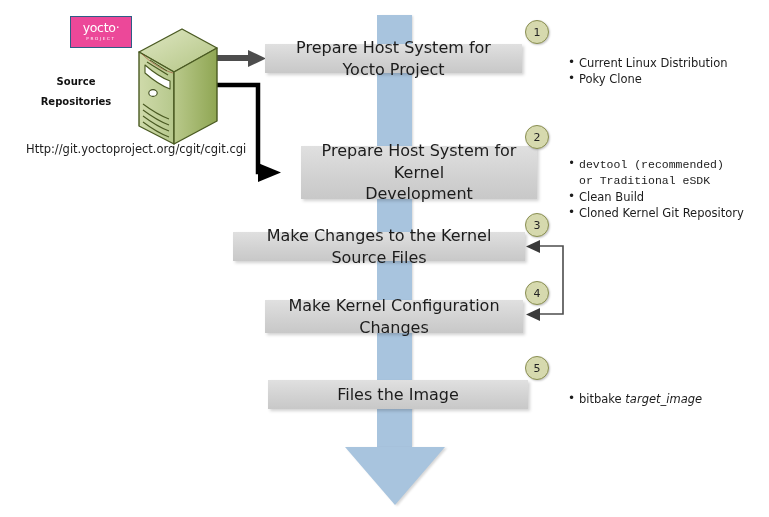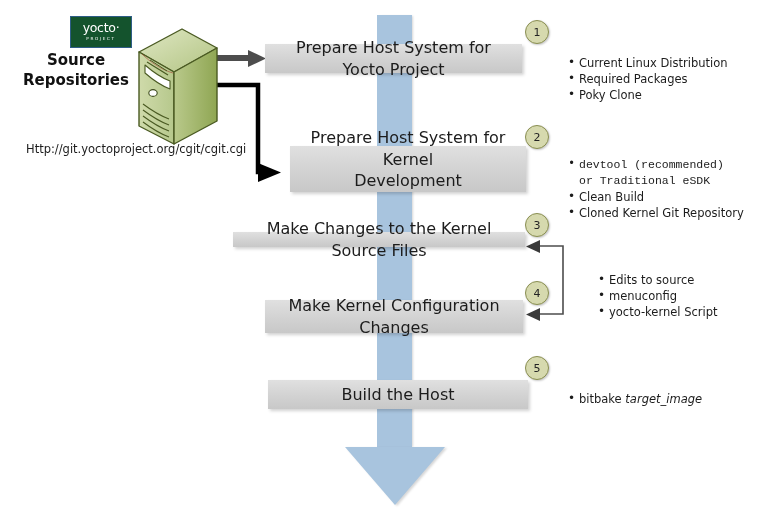--- a/index.html
+++ b/index.html
@@ -53,22 +53,22 @@
     justify-content: center;
     text-align: center;
     font-size: 16px;
     color: #1c1c1c;
     line-height: 1.35;
     padding: 0 8px;
     box-sizing: border-box;
   }
 
   #box1 { left: 265px; top: 44px;  width: 257px; height: 29px; }
-  #box2 { left: 290px; top: 146px; width: 236px; height: 46px; align-items: flex-end; }
-  #box3 { left: 233px; top: 232px; width: 292px; height: 15px; }
+  #box2 { left: 301px; top: 146px; width: 236px; height: 53px; }
+  #box3 { left: 233px; top: 232px; width: 292px; height: 29px; }
   #box4 { left: 265px; top: 300px; width: 258px; height: 33px; }
   #box5 { left: 268px; top: 380px; width: 260px; height: 29px; }
 
   
   .step-circle {
     position: absolute;
     width: 22px;
     height: 22px;
     border-radius: 50%;
     background: #d6d9ae;
@@ -117,21 +117,21 @@
   #notes5 { left: 548px; top: 374px; width: 200px; }
   .ital { font-style: italic; }
 
   
   .yocto-logo {
     position: absolute;
     left: 70px;
     top: 16px;
     width: 62px;
     height: 32px;
-    background: #14532d;
+    background: #ec4899;
     border: 1.5px solid #2e5d86;
     display: flex;
     flex-direction: column;
     align-items: center;
     justify-content: center;
     box-sizing: border-box;
   }
   .yocto-logo .yl-main {
     color: #ffffff;
     font-size: 12.5px;
@@ -142,24 +142,24 @@
     color: #ffffff;
     font-size: 4.2px;
     letter-spacing: 1.6px;
     line-height: 7px;
     margin-top: 1px;
   }
 
   #srcTitle {
     position: absolute;
     left: 14px;
-    top: 50px;
+    top: 72px;
     width: 124px;
     text-align: center;
-    font-size: 15px;
+    font-size: 10px;
     font-weight: bold;
     line-height: 20px;
     color: #111111;
   }
   #srcUrl {
     position: absolute;
     left: 6px;
     top: 142px;
     font-size: 11.5px;
     color: #1c1c1c;
@@ -264,51 +264,43 @@
 
   <div class="pbox" id="box2">
     <div>
       <div>Prepare Host System for Kernel</div>
       <div>Development</div>
     </div>
   </div>
 
   <div class="pbox" id="box3">Make Changes to the Kernel Source Files</div>
   <div class="pbox" id="box4">Make Kernel Configuration Changes</div>
-  <div class="pbox" id="box5">Build the Host</div>
+  <div class="pbox" id="box5">Files the Image</div>
 
   <div class="step-circle" id="step1">1</div>
   <div class="step-circle" id="step2">2</div>
   <div class="step-circle" id="step3">3</div>
   <div class="step-circle" id="step4">4</div>
   <div class="step-circle" id="step5">5</div>
 
   <div class="notes" id="notes1">
     <ul>
       <li>Current Linux Distribution</li>
-      <li>Required Packages</li>
       <li>Poky Clone</li>
     </ul>
   </div>
 
   <div class="notes" id="notes2">
     <ul>
       <li class="wrap">devtool (recommended) or Traditional eSDK</li>
       <li>Clean Build</li>
       <li>Cloned Kernel Git Repository</li>
     </ul>
   </div>
 
-  <div class="notes" id="notes3">
-    <ul>
-      <li>Edits to source</li>
-      <li>menuconfig</li>
-      <li>yocto-kernel Script</li>
-    </ul>
-  </div>
 
   <div class="notes" id="notes5">
     <ul>
       <li><span>bitbake </span><span class="ital">target_image</span></li>
     </ul>
   </div>
 
 </div>
 
 </body></html>

